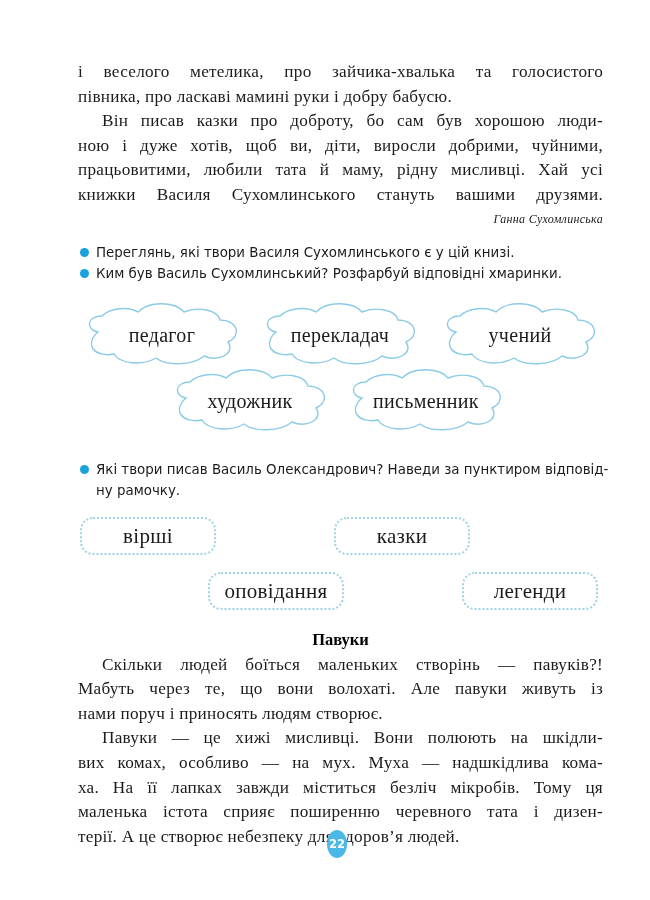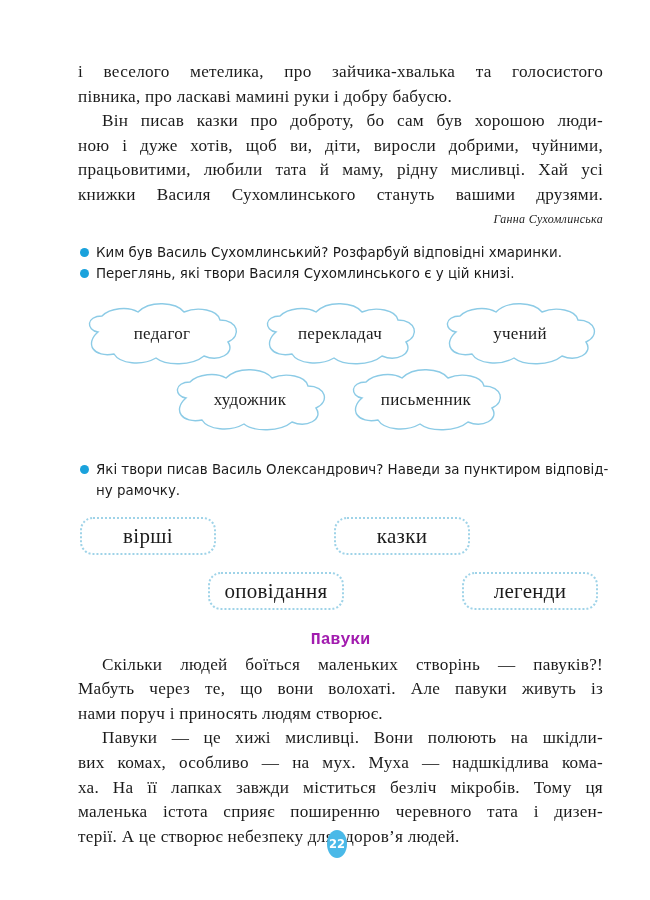--- a/index.html
+++ b/index.html
@@ -24,31 +24,31 @@
     .task { position: relative; padding-left: 18px; }
     .bullet {
       position: absolute; left: 2px; top: 6px; width: 9px; height: 9px;
       border-radius: 50%; background: #1aa2dc;
     }
     .clouds { position: relative; height: 175px; }
     .cloud { position: absolute; width: 164px; height: 64px; }
     .cloud svg { position: absolute; left: 0; top: 0; }
     .cloud .lbl {
       position: absolute; left: 0; right: 0; top: 22px; text-align: center;
-      font-size: 17px; letter-spacing: 0.3px;
+      font-size: 20px; letter-spacing: 0.3px;
     }
     .boxes { position: relative; height: 110px; margin-top: 6px; }
     .box {
       position: absolute; width: 136px; height: 38px; border: 2px dotted #9fd3e8;
       border-radius: 13px; box-sizing: border-box; text-align: center;
       font-size: 21px; line-height: 34px; letter-spacing: 0.3px;
     }
     .section-title {
-      text-align: center; color: #a21caf; font-weight: bold; font-size: 16.5px;
-      margin-top: 0; line-height: 22px; font-family: Liberation Mono, monospace;
+      text-align: center; color: #000000; font-weight: bold; font-size: 16.5px;
+      margin-top: 0; line-height: 22px;
     }
     .page-num {
       position: absolute; left: 327px; top: 830px; width: 20px; height: 28px;
       border-radius: 50%; background: #4ab9e8; color: #fff; font-weight: bold;
       font-family: "DejaVu Sans", sans-serif; font-size: 11.5px; text-align: center; line-height: 28px;
     }
   </style>
 </head>
 <body>
 
@@ -62,25 +62,25 @@
     <span class="line indent">Він писав казки про доброту, бо сам був хорошою люди-</span>
     <span class="line">ною і дуже хотів, щоб ви, діти, виросли добрими, чуйними,</span>
     <span class="line">працьовитими, любили тата й маму, рідну мисливці. Хай усі</span>
     <span class="line">книжки Василя Сухомлинського стануть вашими друзями.</span>
   </div>
   <div class="signature">Ганна Сухомлинська</div>
 
   <div class="tasks">
     <div class="task">
       <span class="bullet"></span>
-      <span>Ким був Василь Сухомлинський? Розфарбуй відповідні хмаринки.</span>
+      <span>Переглянь, які твори Василя Сухомлинського є у цій книзі.</span>
     </div>
     <div class="task">
       <span class="bullet"></span>
-      <span>Переглянь, які твори Василя Сухомлинського є у цій книзі.</span>
+      <span>Ким був Василь Сухомлинський? Розфарбуй відповідні хмаринки.</span>
     </div>
   </div>
 
   <div class="clouds">
     <div class="cloud" style="left:2px; top:18px;">
       <svg width="164" height="64" viewBox="0 0 164 64">
           <path d="M18,30 C6,28 6,14 22,14 C30,6 48,4 58,10 C70,-2 96,0 104,10 C118,4 138,8 140,18 C158,18 162,34 148,40 C156,52 138,60 124,54 C112,64 86,64 76,56 C62,64 40,62 34,52 C14,56 4,42 18,30 Z" fill="#fff" stroke="#8ccbe6" stroke-width="1.4"></path>
         </svg>
       <span class="lbl">педагог</span>
     </div>

